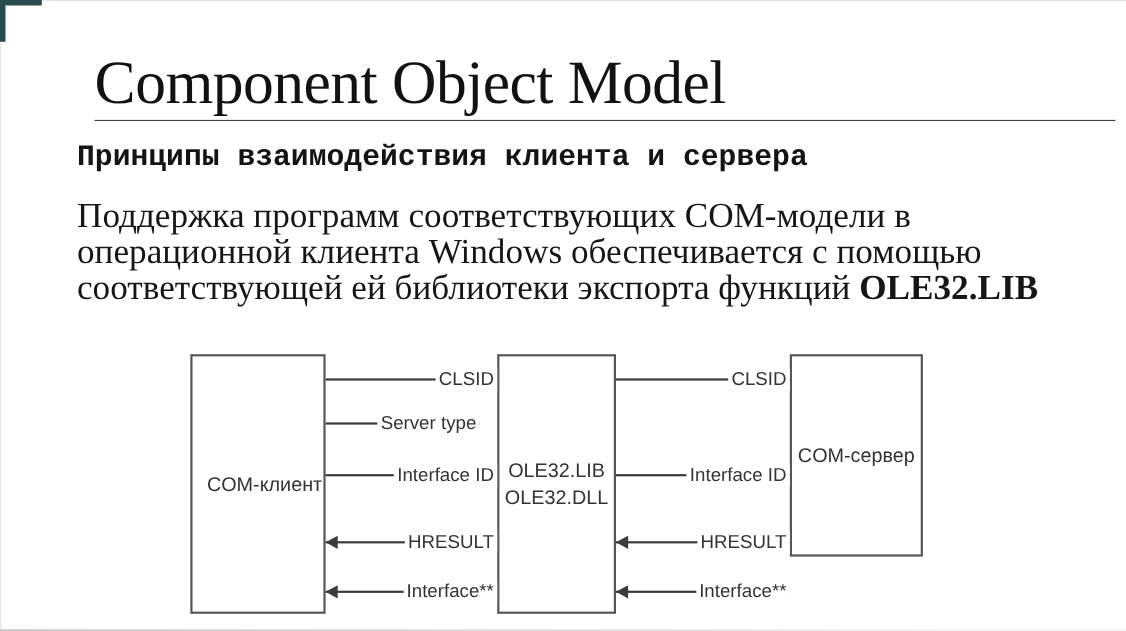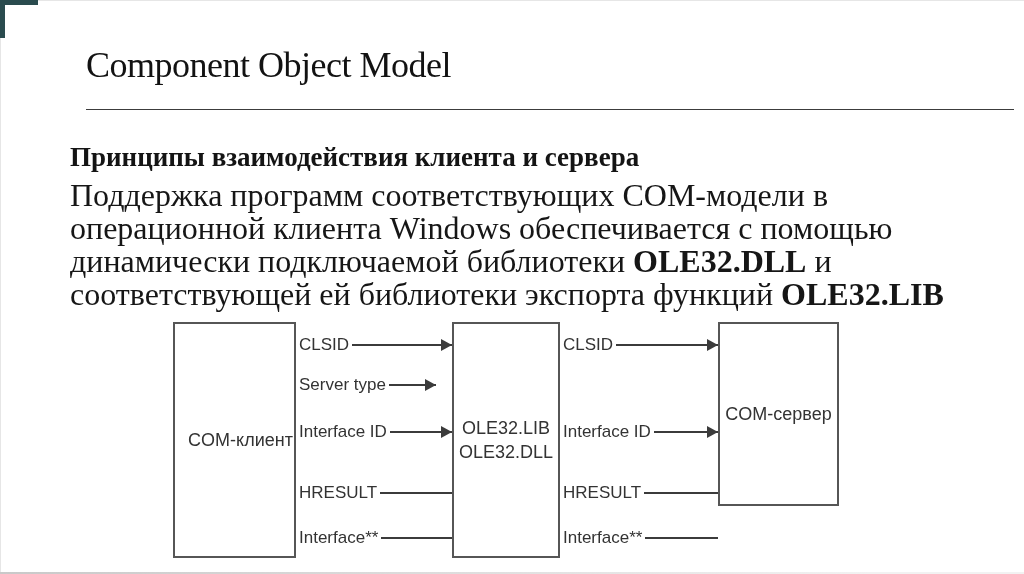--- a/index.html
+++ b/index.html
@@ -19,49 +19,49 @@
   .edge-left { left: 0; top: 0; width: 1px; height: 574px; }
   .corner-h { position: absolute; left: 0; top: 0; width: 38px; height: 5px; background: #2a4b4e; }
   .corner-v { position: absolute; left: 0; top: 0; width: 5px; height: 38px; background: #2a4b4e; }
   .bottom-shadow {
     position: absolute; left: 0; bottom: 0; width: 1024px; height: 2px;
     background: linear-gradient(to right, #c9c9c9, #dedede 45%, #f2f2f2 85%);
   }
 
   .title {
     position: absolute; left: 86px; top: 44px; margin: 0;
-    font-size: 36px; font-weight: normal; letter-spacing: -0.5px;
+    font-size: 56px; font-weight: normal; letter-spacing: -0.5px;
     color: #121212; white-space: nowrap;
   }
   .title-rule {
     position: absolute; left: 86px; right: 10px; top: 109px;
     height: 0; border-top: 1.5px solid #3c3c3c;
   }
 
   .heading {
-    position: absolute; left: 70px; top: 142px; margin: 0;
-    font-size: 27px; font-weight: bold; color: #141414; white-space: nowrap;
+    position: absolute; left: 70px; top: 129px; margin: 0;
+    font-size: 27px; font-weight: bold; color: #141414; white-space: nowrap; font-family: Liberation Mono, monospace;
   }
 
   .body-text {
     position: absolute; left: 70px; top: 179px; width: 930px;
     font-size: 32px; line-height: 33px; color: #161616;
   }
   .body-text .bline { white-space: nowrap; }
   .body-text b { font-weight: bold; }
 
   
   .diagram { position: absolute; inset: 0; font-family: "Liberation Sans", "DejaVu Sans", sans-serif; }
   .box {
     position: absolute; box-sizing: border-box;
     border: 2px solid #565656; background: #ffffff;
     display: flex; flex-direction: column; align-items: center; justify-content: center;
     color: #333333; font-size: 18px; line-height: 24px; text-align: center;
   }
-  .arrow { position: absolute; height: 20px; display: flex; align-items: center; justify-content: flex-start; }
+  .arrow { position: absolute; height: 20px; display: flex; align-items: center; justify-content: flex-end; }
   .arrow::before {
     content: ""; position: absolute; left: 0; right: 0; top: 9px; height: 2px; background: #3b3b3b;
   }
   .arrow .lbl {
     position: relative; z-index: 1; background: #ffffff; padding: 0 3px;
     font-size: 17px; color: #333333; white-space: nowrap;
   }
   .arrow .head { position: absolute; top: 4px; width: 0; height: 0; z-index: 0; }
   .arrow.dir-right .head {
     right: 0;
@@ -86,21 +86,20 @@
   <div class="bottom-shadow"></div>
 
   <h1 class="title">Component Object Model</h1>
   <div class="title-rule"></div>
 
   <h2 class="heading">Принципы взаимодействия клиента и сервера</h2>
 
   <div class="body-text">
     <div class="bline"><span>Поддержка программ соответствующих COM-модели в</span><b></b><span></span></div>
     <div class="bline"><span>операционной клиента Windows обеспечивается с помощью</span><b></b><span></span></div>
-    <div class="bline"><span>динамически подключаемой библиотеки </span><b>OLE32.DLL</b><span> и</span></div>
     <div class="bline"><span>соответствующей ей библиотеки экспорта функций </span><b>OLE32.LIB</b><span></span></div>
   </div>
 
   <div class="diagram">
 
     <div class="box" style="left:173px; top:322px; width:123px; height:236px;padding-left:12px;">
       <span>COM-клиент</span>
     </div>
     <div class="box" style="left:452px; top:322px; width:108px; height:236px;">
       <span>OLE32.LIB</span>

